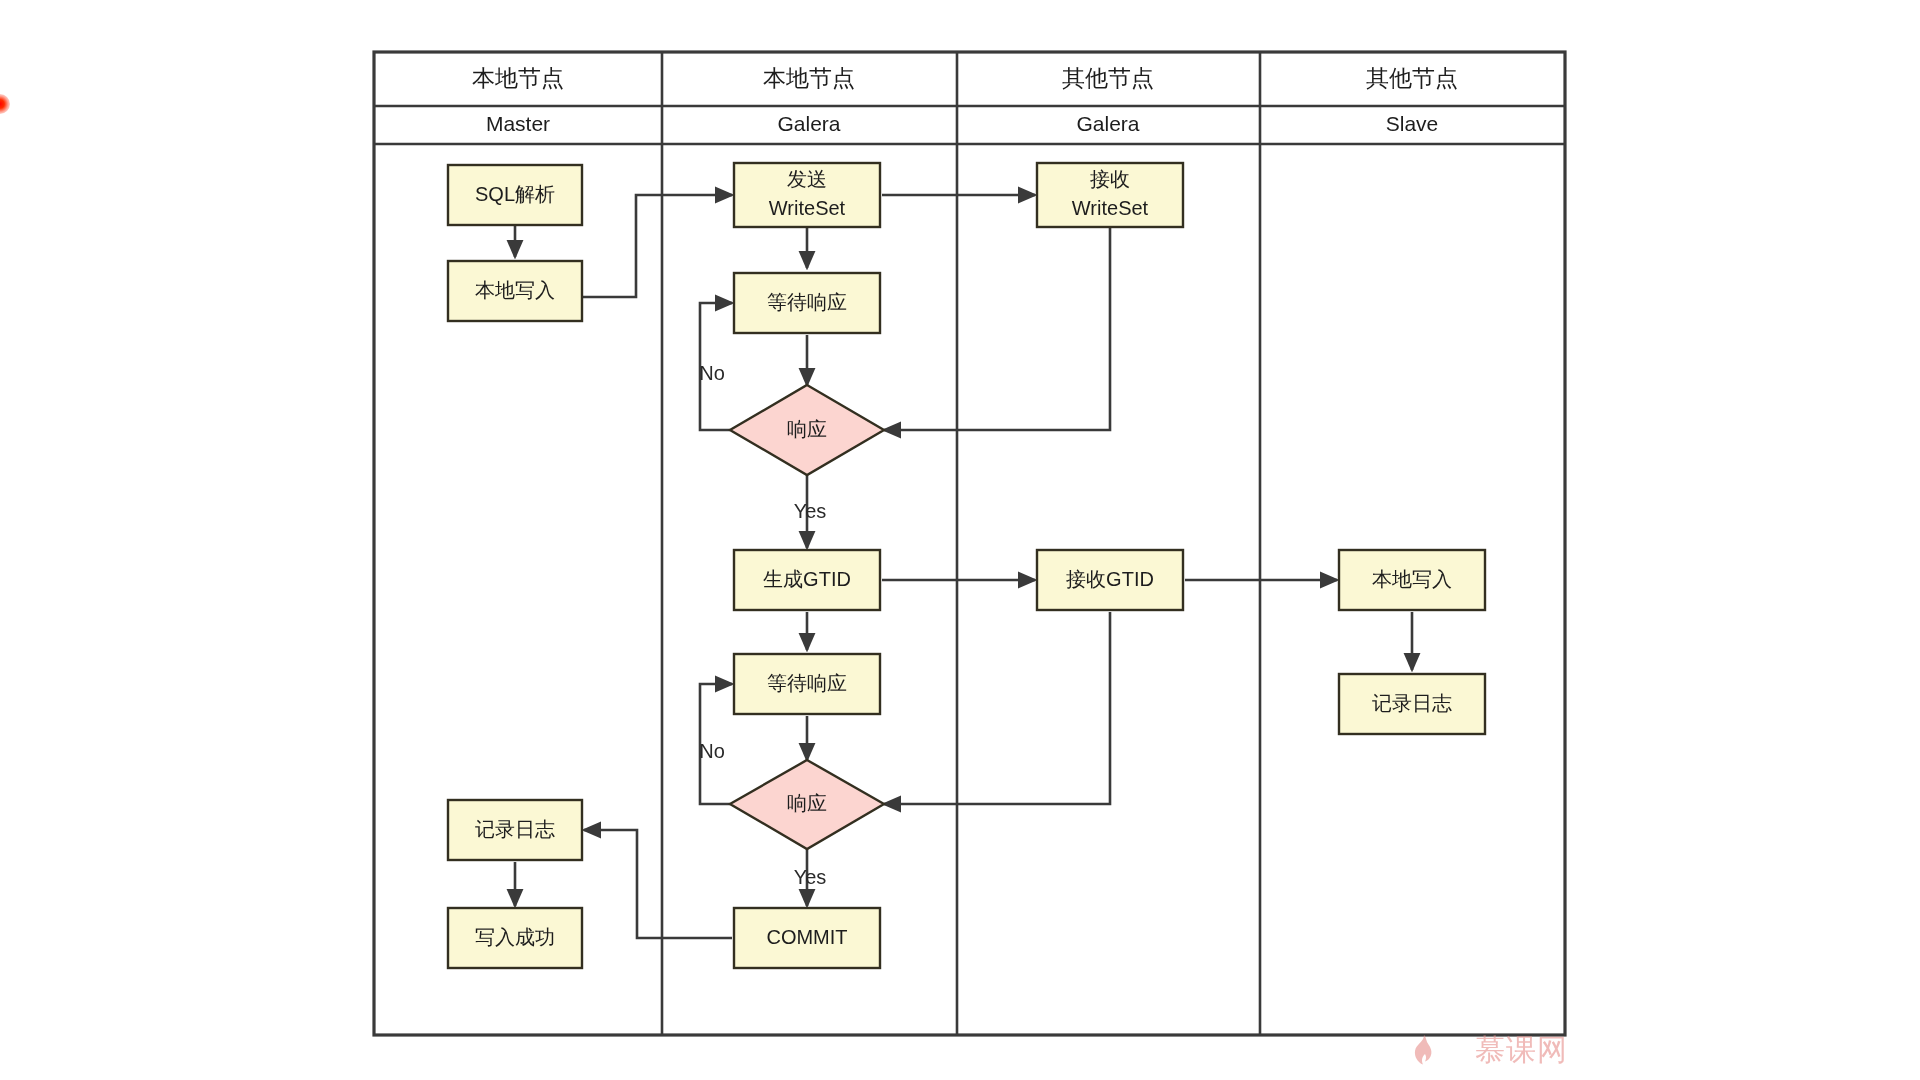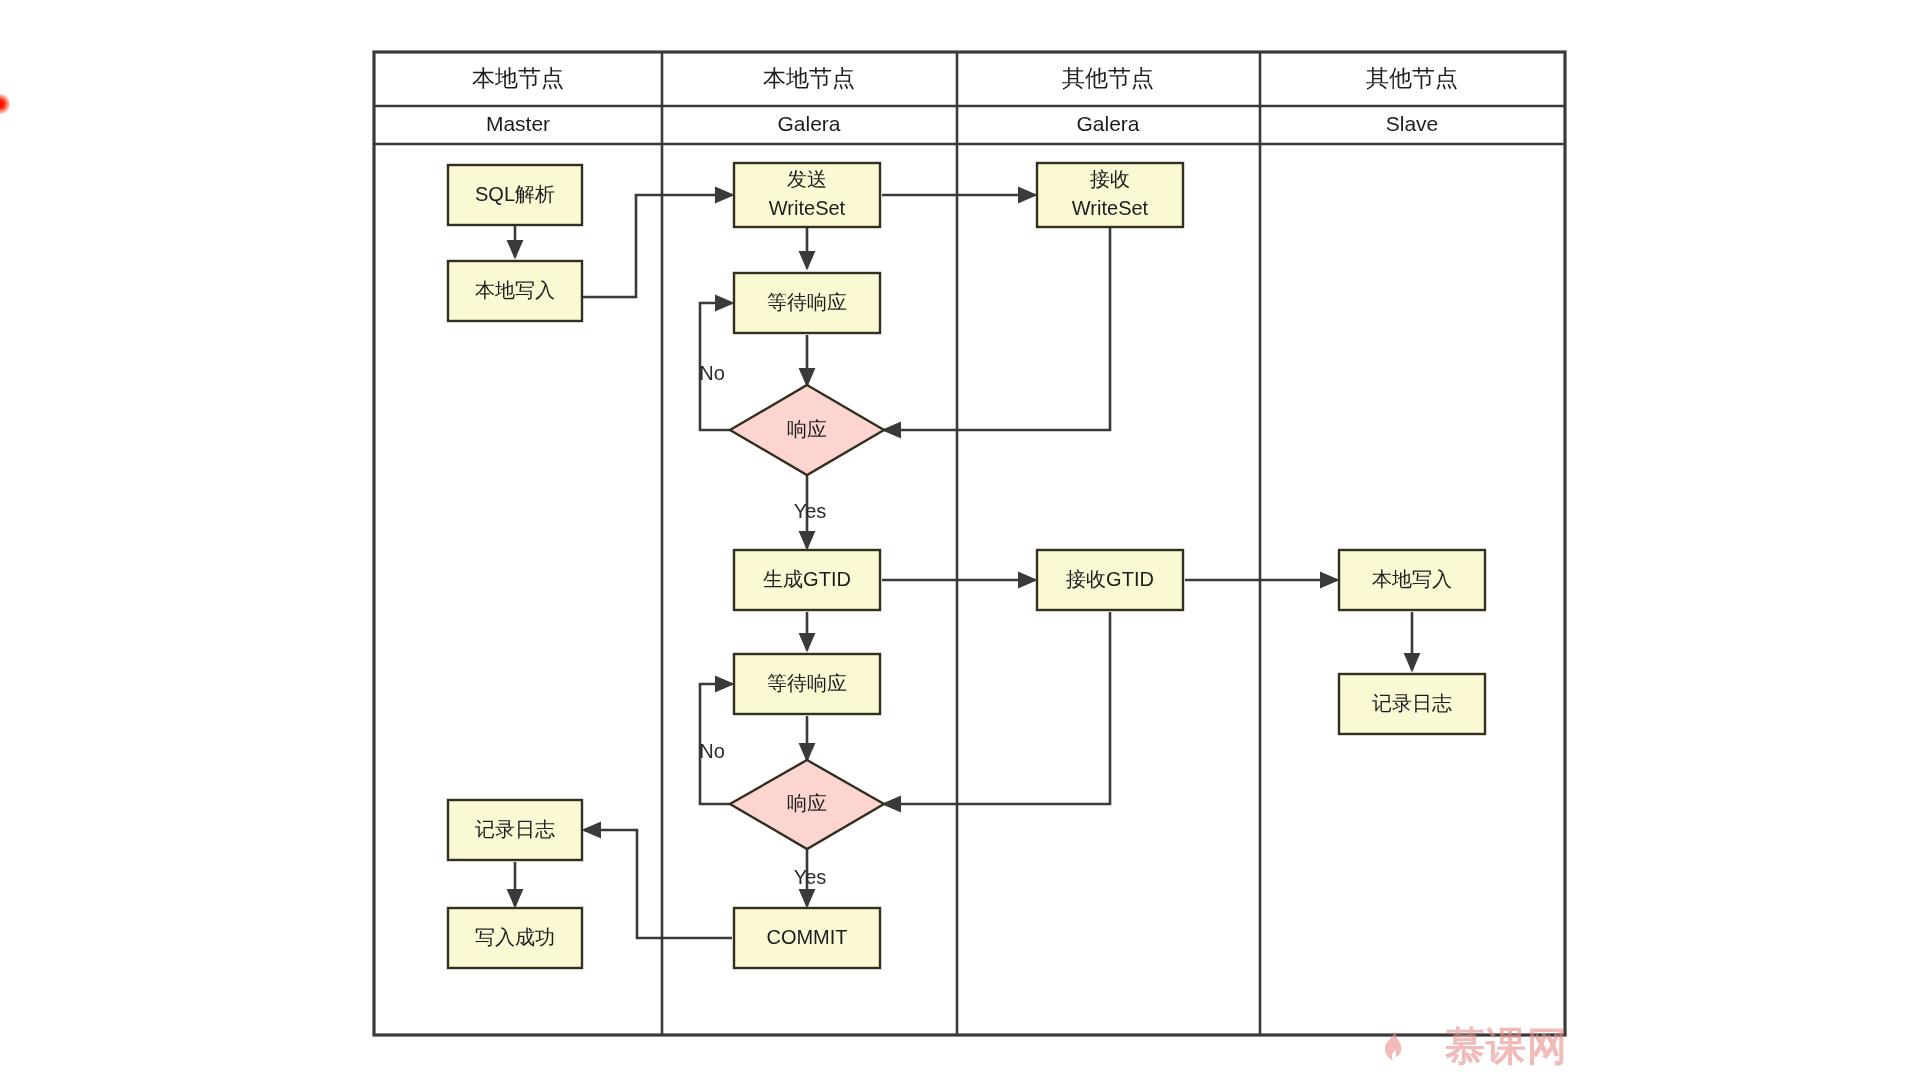--- a/index.html
+++ b/index.html
@@ -92,22 +92,22 @@
     position: absolute;
     right: 20px;
     bottom: 14px;
     display: flex;
     align-items: center;
     gap: 7px;
     opacity: 0.62;
   }
   #watermark .wm-text {
     font-family: "DejaVu Sans", "Liberation Sans", sans-serif;
-    font-size: 40px;
-    font-weight: bold;
+    font-size: 30px;
+    font-weight: normal;
     color: #e8938f;
     letter-spacing: 1px;
     line-height: 1;
     margin-left: 33px;
   }
   #watermark .wm-flame {
     width: 26px;
     height: 32px;
   }
 </style>

